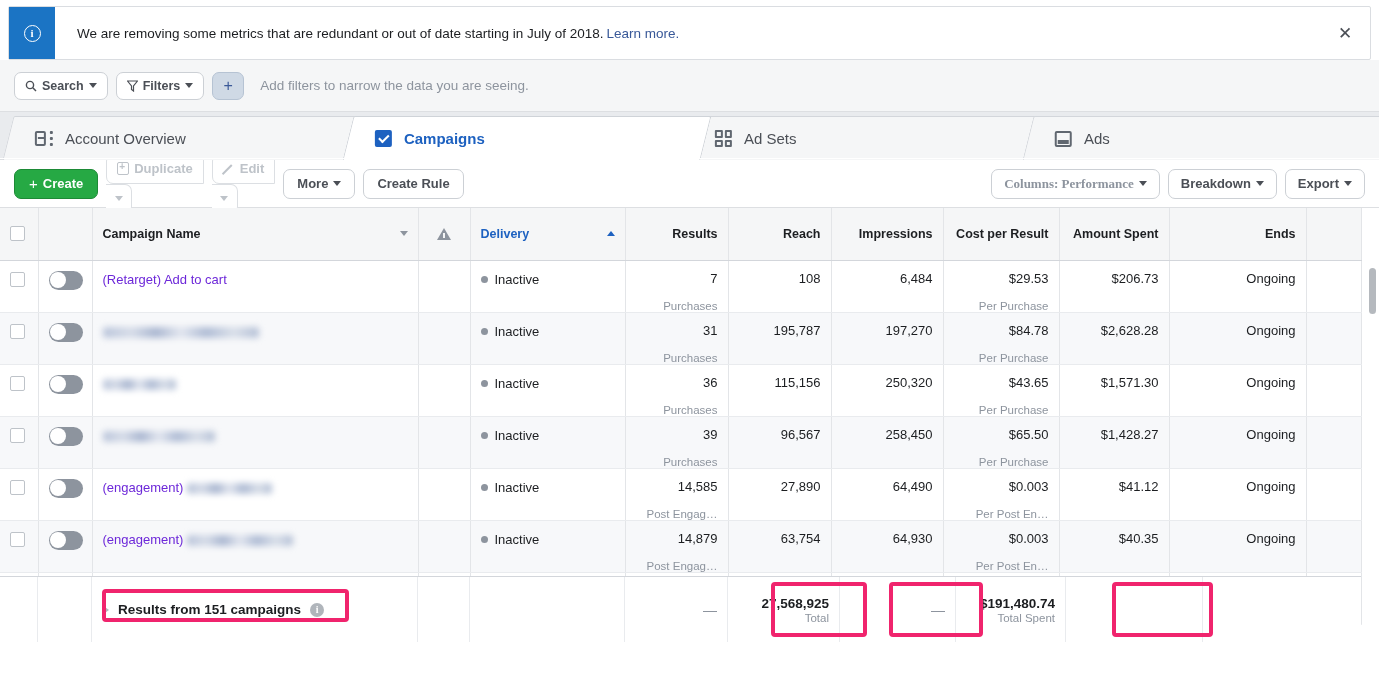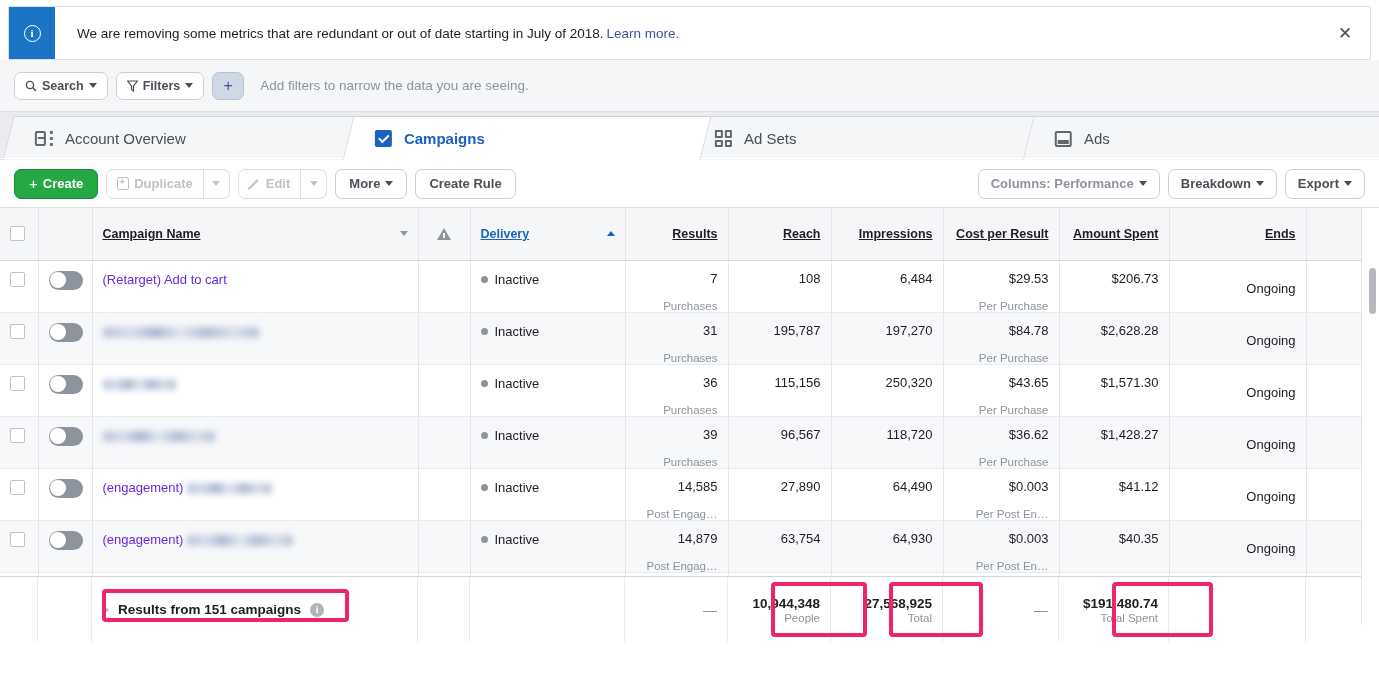--- a/index.html
+++ b/index.html
@@ -134,21 +134,21 @@
     height: 48px; padding: 0 14px;
     background: #fff;
     border-bottom: 1px solid #dddfe2;
   }
   .btn-create {
     background: #26a944; border-color: #1d8a36; color: #fff;
     height: 30px; padding: 0 14px; font-size: 13px;
   }
   .btn-create .pl { font-size: 15px; font-weight: normal; }
   .btn.disabled { color: #bec3c9; border-color: #dcdfe3; background: #fff; cursor: default; }
-  .split { display: inline-flex; }
+  .split { display: inline-flex; flex-direction: column; }
   .split .btn:first-child { border-top-right-radius: 0; border-bottom-right-radius: 0; }
   .split .btn.arrow { border-left: none; border-top-left-radius: 0; border-bottom-left-radius: 0;
     width: 26px; padding: 0; justify-content: center; }
   .caret-sm { display:inline-block; width:0;height:0;
     border-left:4px solid transparent;border-right:4px solid transparent;border-top:5px solid #bec3c9; }
   .toolbar-right { margin-left: auto; display: flex; gap: 8px; }
   .btn.tall { height: 30px; font-size: 13px; }
   .btn.muted { color: #8d949e; }
   .icon-dup { width:12px;height:13px;border:1.5px solid currentColor;border-radius:2px;position:relative; }
   .icon-dup:after { content:'+';position:absolute;left:1px;top:-3px;font-size:10px;line-height:13px; }
@@ -160,21 +160,21 @@
   .tablewrap { position: relative; height: 434px; background: #fff; overflow: hidden; }
   table { border-collapse: collapse; width: 1361px; table-layout: fixed; }
   th, td { border-right: 1px solid #e3e5e8; border-bottom: 1px solid #e9ebee;
     padding: 0 10px; vertical-align: top; }
   thead th {
     background: #f5f6f7; height: 52px; font-size: 12.5px; color: #1c1e21;
     border-bottom: 1px solid #d3d6db; font-weight: bold;
     vertical-align: middle;
   }
   th.sortcol { color: #1d61c0; }
-  .th-inner { display:flex; align-items:center; justify-content:flex-end; gap:20px;text-decoration:underline; }
+  .th-inner { display:flex; align-items:center; justify-content:flex-end; gap:20px; }
   .th-inner.left { justify-content: space-between; }
   .sortarrow-up { width:0;height:0;border-left:4px solid transparent;border-right:4px solid transparent;
      border-bottom:5px solid #1d61c0; }
   .sortarrow-dn { width:0;height:0;border-left:4px solid transparent;border-right:4px solid transparent;
      border-top:5px solid #8d949e; }
   .warn-ico { width:0;height:0;border-left:7px solid transparent;border-right:7px solid transparent;
      border-bottom:12px solid #8d949e; position:relative; margin:0 auto; }
   .warn-ico:after { content:'';position:absolute;left:-1px;top:5px;width:2px;height:5px;background:#f5f6f7; }
 
   .c-check { width: 38px; }
@@ -190,21 +190,21 @@
   .c-ends { width: 137px; }
   .c-pad { width: 55px; border-right: none; }
 
   tbody tr { height: 51px; }
   tbody tr.alt td { background: #f7f8fa; }
   tbody td { background: #fff; }
   tbody tr.alt td { background: #f7f8fa; }
 
   .cellnum { text-align: right; font-size: 13px; color: #1c1e21; padding-top: 10px; }
   .cellsub { text-align: right; font-size: 11.5px; color: #8d949e; margin-top: 14px; }
-  .cellplain { text-align: right; font-size: 13px; padding-top: 20px; color: #1c1e21; }
+  .cellplain { text-align: right; font-size: 13px; padding-top: 10px; color: #1c1e21; }
 
   .chk { width: 15px; height: 15px; border: 1px solid #bec3c9; border-radius: 2px;
     background: #fff; margin-top: 11px; cursor: pointer; }
   .chk.hdr { margin-top: 0; }
   .toggle { width: 34px; height: 19px; border-radius: 10px; background: #8d949e;
     position: relative; margin-top: 10px; cursor: pointer; }
   .toggle .knob { position: absolute; left: 1.5px; top: 1.5px; width: 16px; height: 16px;
     border-radius: 50%; background: #fff; }
 
   .cname { padding-top: 11px; font-size: 13px; color: #6d28d9; cursor: pointer; }
@@ -335,21 +335,21 @@
   </div>
   <div class="btn tall" style="padding:0 13px;">
     <span>More</span>
     <span class="caret"></span>
   </div>
   <div class="btn tall" style="padding:0 13px;justify-content:center;">
     <span>Create Rule</span>
   </div>
 
   <div class="toolbar-right">
-    <div class="btn tall muted" style="padding:0 12px;">
+    <div class="btn tall muted" style="padding:0 12px;font-family:Liberation Serif, serif;">
       <span>Columns: Performance</span>
       <span class="caret"></span>
     </div>
     <div class="btn tall" style="padding:0 12px;">
       <span>Breakdown</span>
       <span class="caret"></span>
     </div>
     <div class="btn tall" style="padding:0 12px;">
       <span>Export</span>
       <span class="caret"></span>
@@ -571,24 +571,24 @@
             </div>
           </td>
     <td>
             <div class="cellnum">39</div>
             <div class="cellsub">Purchases</div>
           </td>
     <td>
             <div class="cellnum">96,567</div>
           </td>
     <td>
-            <div class="cellnum">118,720</div>
-          </td>
-    <td>
-            <div class="cellnum">$36.62</div>
+            <div class="cellnum">258,450</div>
+          </td>
+    <td>
+            <div class="cellnum">$65.50</div>
             <div class="cellsub">Per Purchase</div>
           </td>
     <td>
             <div class="cellnum">$1,428.27</div>
           </td>
     <td>
             <div class="cellplain">Ongoing</div>
           </td>
     <td></td>
         </tr>
@@ -727,24 +727,20 @@
         <span class="tri-right"></span>
         <span>Results from 151 campaigns</span>
         <span class="info-circ">i</span>
       </div>
     </div>
     <div class="sum-cell" style="width:52px;"></div>
     <div class="sum-cell" style="width:155px;"></div>
     <div class="sum-cell" style="width:103px;">
       <div class="sum-dash">—</div>
     </div>
-    <div class="sum-cell" style="width:103px;">
-      <div class="sum-num">10,944,348</div>
-      <div class="sum-sub">People</div>
-    </div>
     <div class="sum-cell" style="width:112px;">
       <div class="sum-num">27,568,925</div>
       <div class="sum-sub">Total</div>
     </div>
     <div class="sum-cell" style="width:116px;">
       <div class="sum-dash">—</div>
     </div>
     <div class="sum-cell" style="width:110px;">
       <div class="sum-num">$191,480.74</div>
       <div class="sum-sub">Total Spent</div>

